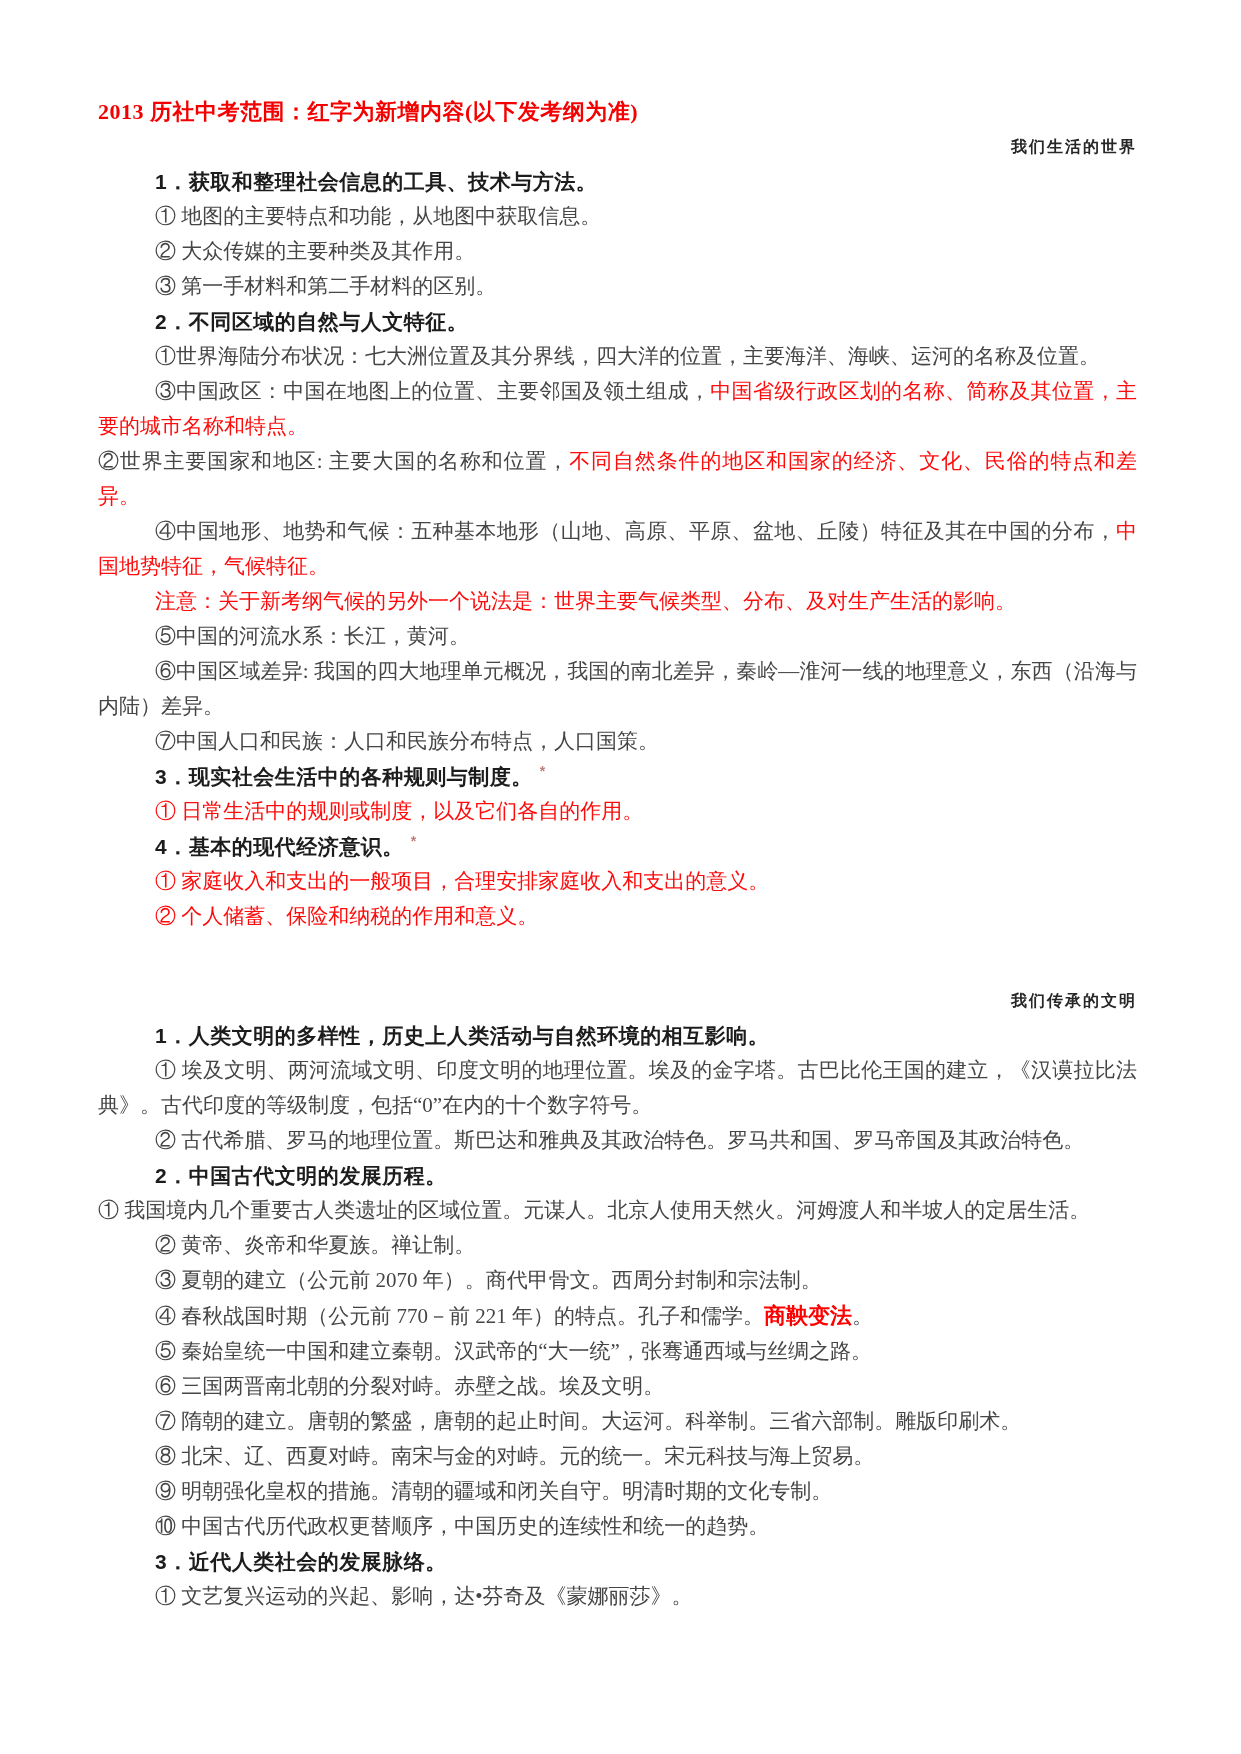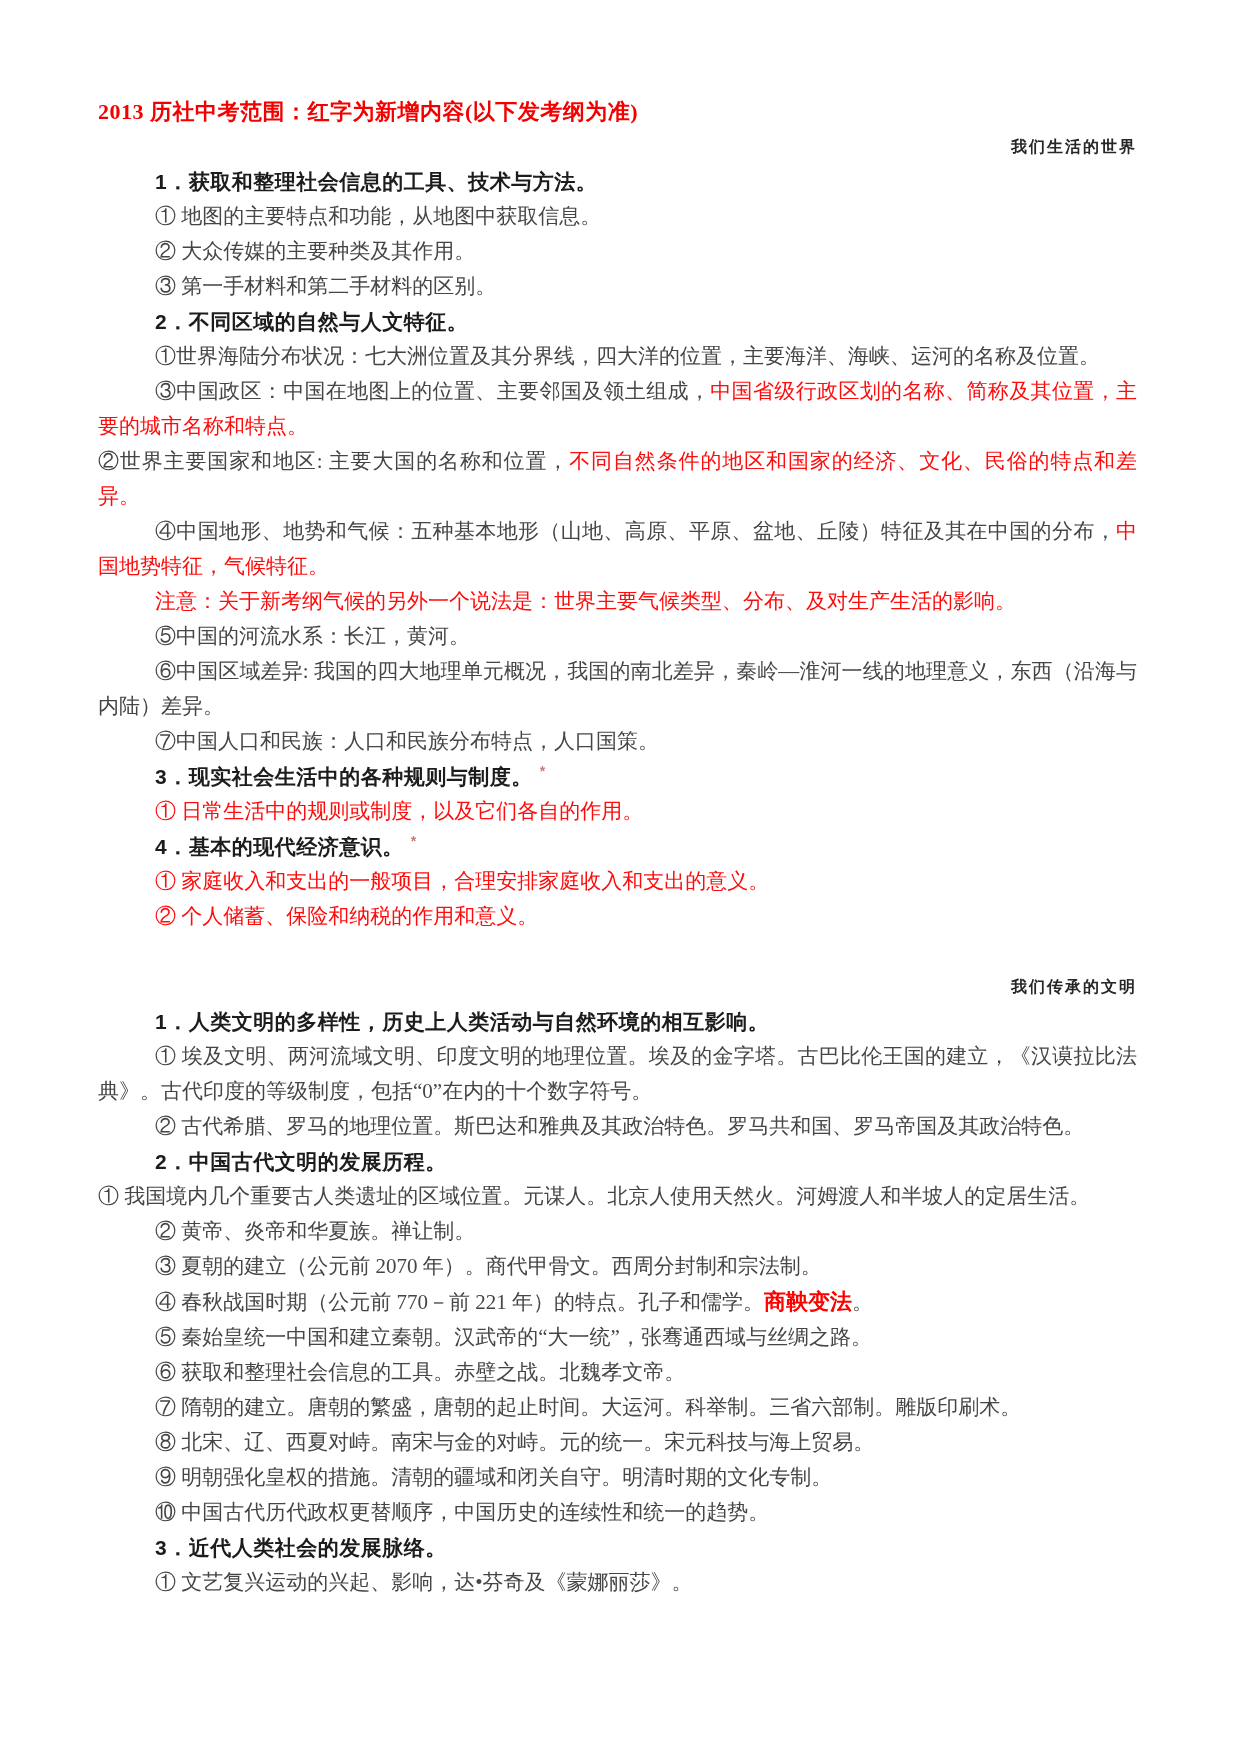--- a/index.html
+++ b/index.html
@@ -16,21 +16,21 @@
   }
   .doc-title {
     color: #f40000;
     font-weight: bold;
     font-size: 22px;
     line-height: 35px;
     margin: 0;
     letter-spacing: 0.5px;
   }
   .section { margin: 0; }
-  .section + .section { margin-top: 35px; }
+  .section + .section { margin-top: 49px; }
   .sec-heading {
     text-align: right;
     font-weight: bold;
     font-size: 16px;
     line-height: 35px;
     color: #262626;
     letter-spacing: 2px;
   }
   p.para {
     margin: 0;
@@ -93,21 +93,21 @@
         <div class="sec-heading">我们传承的文明</div>
         <p class="para num-heading indent"><span class="seg">1．人类文明的多样性，历史上人类活动与自然环境的相互影响。</span></p>
         <p class="para indent"><span class="seg">① 埃及文明、两河流域文明、印度文明的地理位置。埃及的金字塔。古巴比伦王国的建立，《汉谟拉比法典》。古代印度的等级制度，包括“0”在内的十个数字符号。</span></p>
         <p class="para indent"><span class="seg">② 古代希腊、罗马的地理位置。斯巴达和雅典及其政治特色。罗马共和国、罗马帝国及其政治特色。</span></p>
         <p class="para num-heading indent"><span class="seg">2．中国古代文明的发展历程。</span></p>
         <p class="para flush"><span class="seg">① 我国境内几个重要古人类遗址的区域位置。元谋人。北京人使用天然火。河姆渡人和半坡人的定居生活。</span></p>
         <p class="para indent"><span class="seg">② 黄帝、炎帝和华夏族。禅让制。</span></p>
         <p class="para indent"><span class="seg">③ 夏朝的建立（公元前 2070 年）。商代甲骨文。西周分封制和宗法制。</span></p>
         <p class="para indent"><span class="seg">④ 春秋战国时期（公元前 770－前 221 年）的特点。孔子和儒学。</span><span class="seg big-red">商鞅变法</span><span class="seg">。</span></p>
         <p class="para indent"><span class="seg">⑤ 秦始皇统一中国和建立秦朝。汉武帝的“大一统”，张骞通西域与丝绸之路。</span></p>
-        <p class="para indent"><span class="seg">⑥ 获取和整理社会信息的工具。赤壁之战。北魏孝文帝。</span></p>
+        <p class="para indent"><span class="seg">⑥ 三国两晋南北朝的分裂对峙。赤壁之战。埃及文明。</span></p>
         <p class="para indent"><span class="seg">⑦ 隋朝的建立。唐朝的繁盛，唐朝的起止时间。大运河。科举制。三省六部制。雕版印刷术。</span></p>
         <p class="para indent"><span class="seg">⑧ 北宋、辽、西夏对峙。南宋与金的对峙。元的统一。宋元科技与海上贸易。</span></p>
         <p class="para indent"><span class="seg">⑨ 明朝强化皇权的措施。清朝的疆域和闭关自守。明清时期的文化专制。</span></p>
         <p class="para indent"><span class="seg">⑩ 中国古代历代政权更替顺序，中国历史的连续性和统一的趋势。</span></p>
         <p class="para num-heading indent"><span class="seg">3．近代人类社会的发展脉络。</span></p>
         <p class="para indent"><span class="seg">① 文艺复兴运动的兴起、影响，达•芬奇及《蒙娜丽莎》。</span></p>
       </section>
     </div>
 </div>
 

